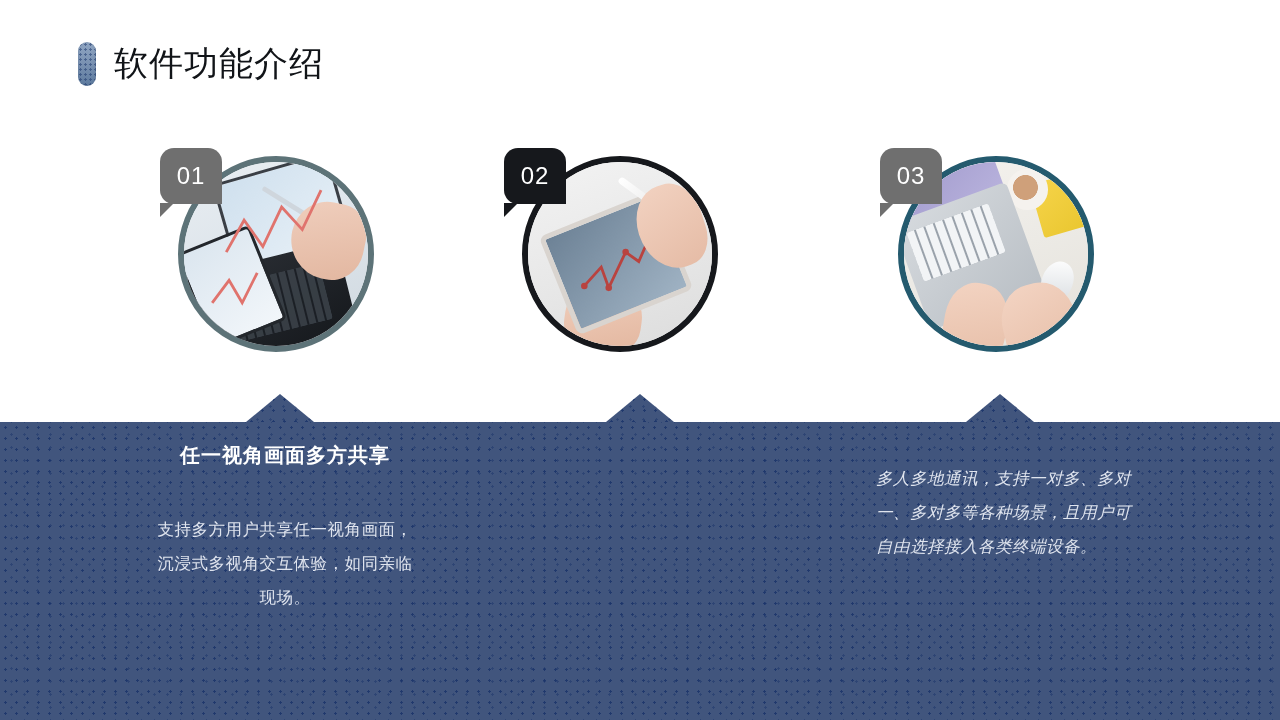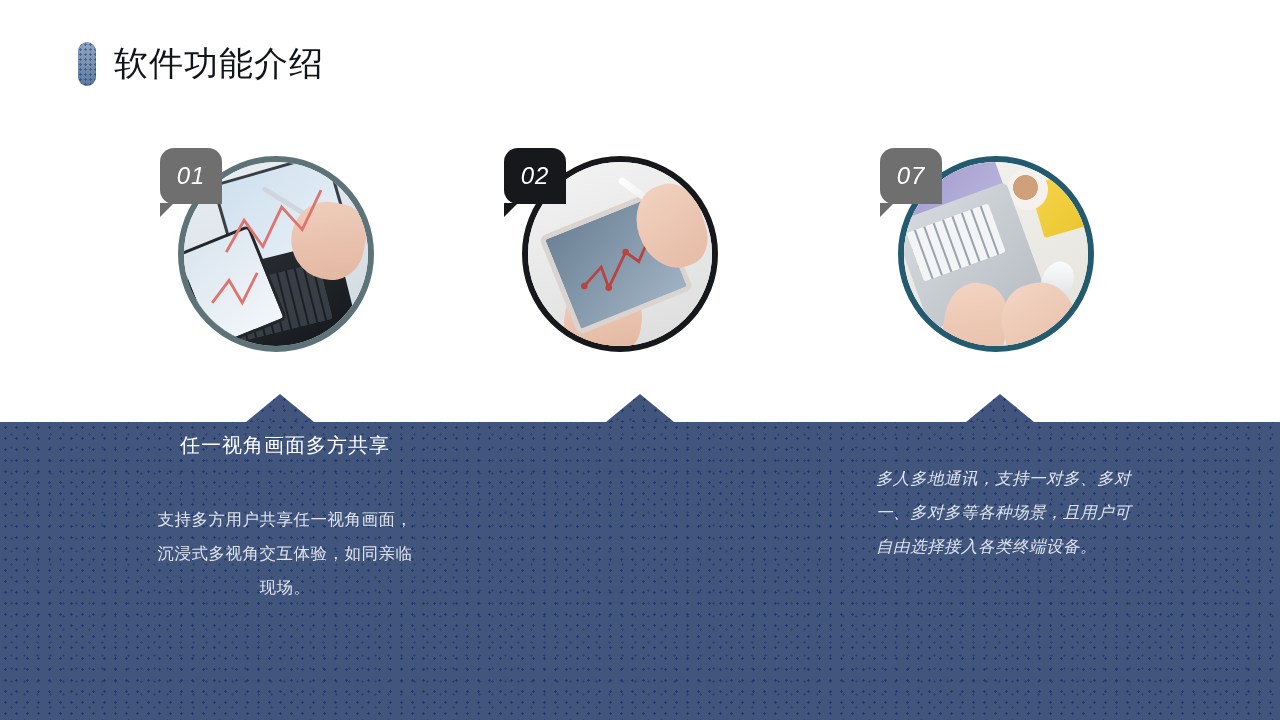--- a/index.html
+++ b/index.html
@@ -164,21 +164,20 @@
 
   
   .badge{
     position:absolute; left:0; top:0;
     width:62px; height:56px;
     border-radius:14px 14px 0 14px;
     display:flex; align-items:center; justify-content:center;
     font-size:24px; color:#ffffff; letter-spacing:1px;
     font-family:"Liberation Sans","DejaVu Sans",sans-serif;
     z-index:4;
-    font-style:italic;
   }
   .badge.gray { background:#6f6f6f; }
   .badge.black{ background:#16181c; }
   .badge::after{
     content:"";position:absolute;left:0;bottom:-13px;
     border-left:14px solid transparent;border-right:0 solid transparent;
     border-top:14px solid inherit;
   }
   .badge-tail{
     position:absolute;left:0;bottom:-13px;width:0;height:0;
@@ -212,25 +211,25 @@
   .tri.t2,.tri-tex.t2{ left:606px; }
   .tri.t3,.tri-tex.t3{ left:966px; }
 
   
   .col{ position:absolute; top:0; }
   .col.k1{ left:140px; width:290px; }
   .col.k2{ left:440px; width:400px; }
   .col.k3{ left:860px; width:300px; }
 
   .col-heading{
-    margin-top:10px;
+    margin-top:20px;
     text-align:center;
     color:#ffffff;
     font-size:20px;
-    font-weight:normal;
+    font-weight:bold;
     letter-spacing:1px;
   }
   .col-body{
     margin-top:30px;
     text-align:center;
     color:#dfe4ee;
     font-size:16.5px;
     line-height:2.05;
     letter-spacing:.5px;
   }
@@ -300,21 +299,21 @@
         <div class="screen3"></div>
         <div class="lapbody">
             <div class="kb"></div>
           </div>
         <div class="mouse"></div>
         <div class="handA"></div>
         <div class="handB"></div>
       </div>
     </div>
     <div class="badge gray">
-      <span>07</span>
+      <span>03</span>
       <span class="badge-tail"></span>
     </div>
   </div>
 </div>
 
 <div class="panel">
 
   <div class="tri t1"></div>
   <div class="tri-tex t1"></div>
   <div class="tri t2"></div>

